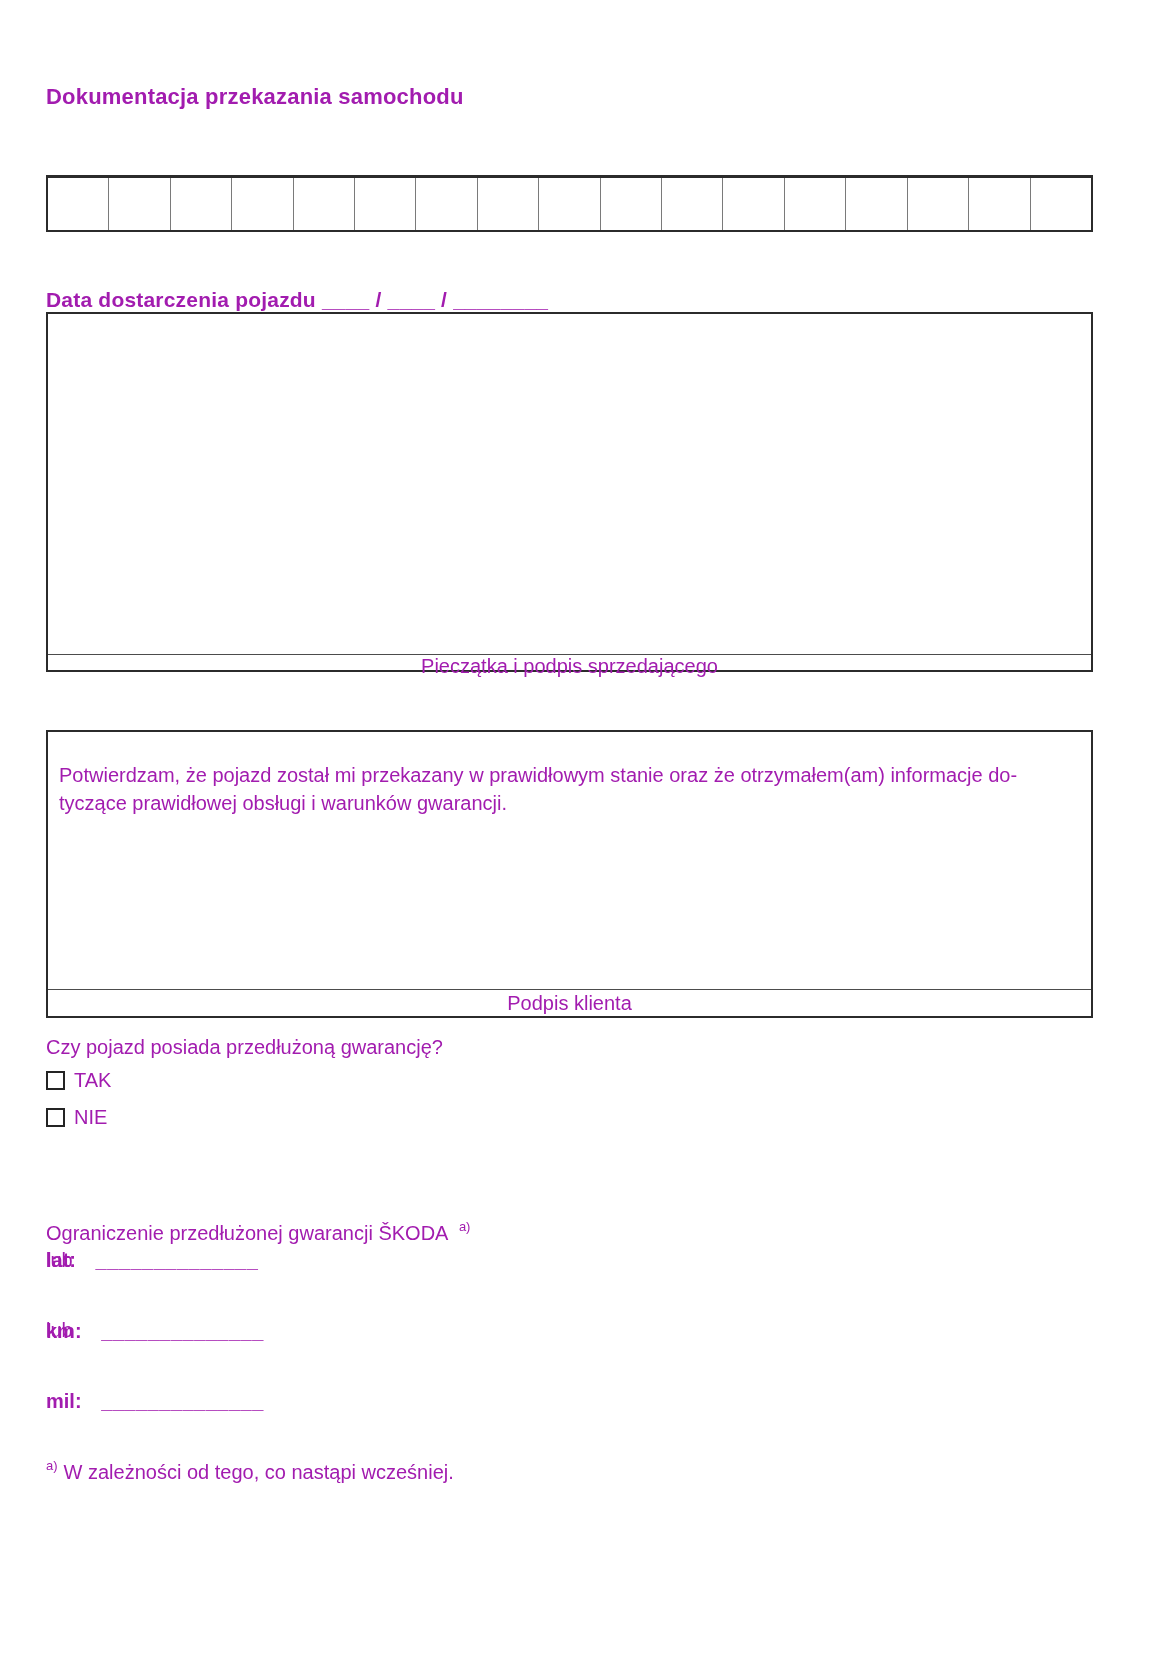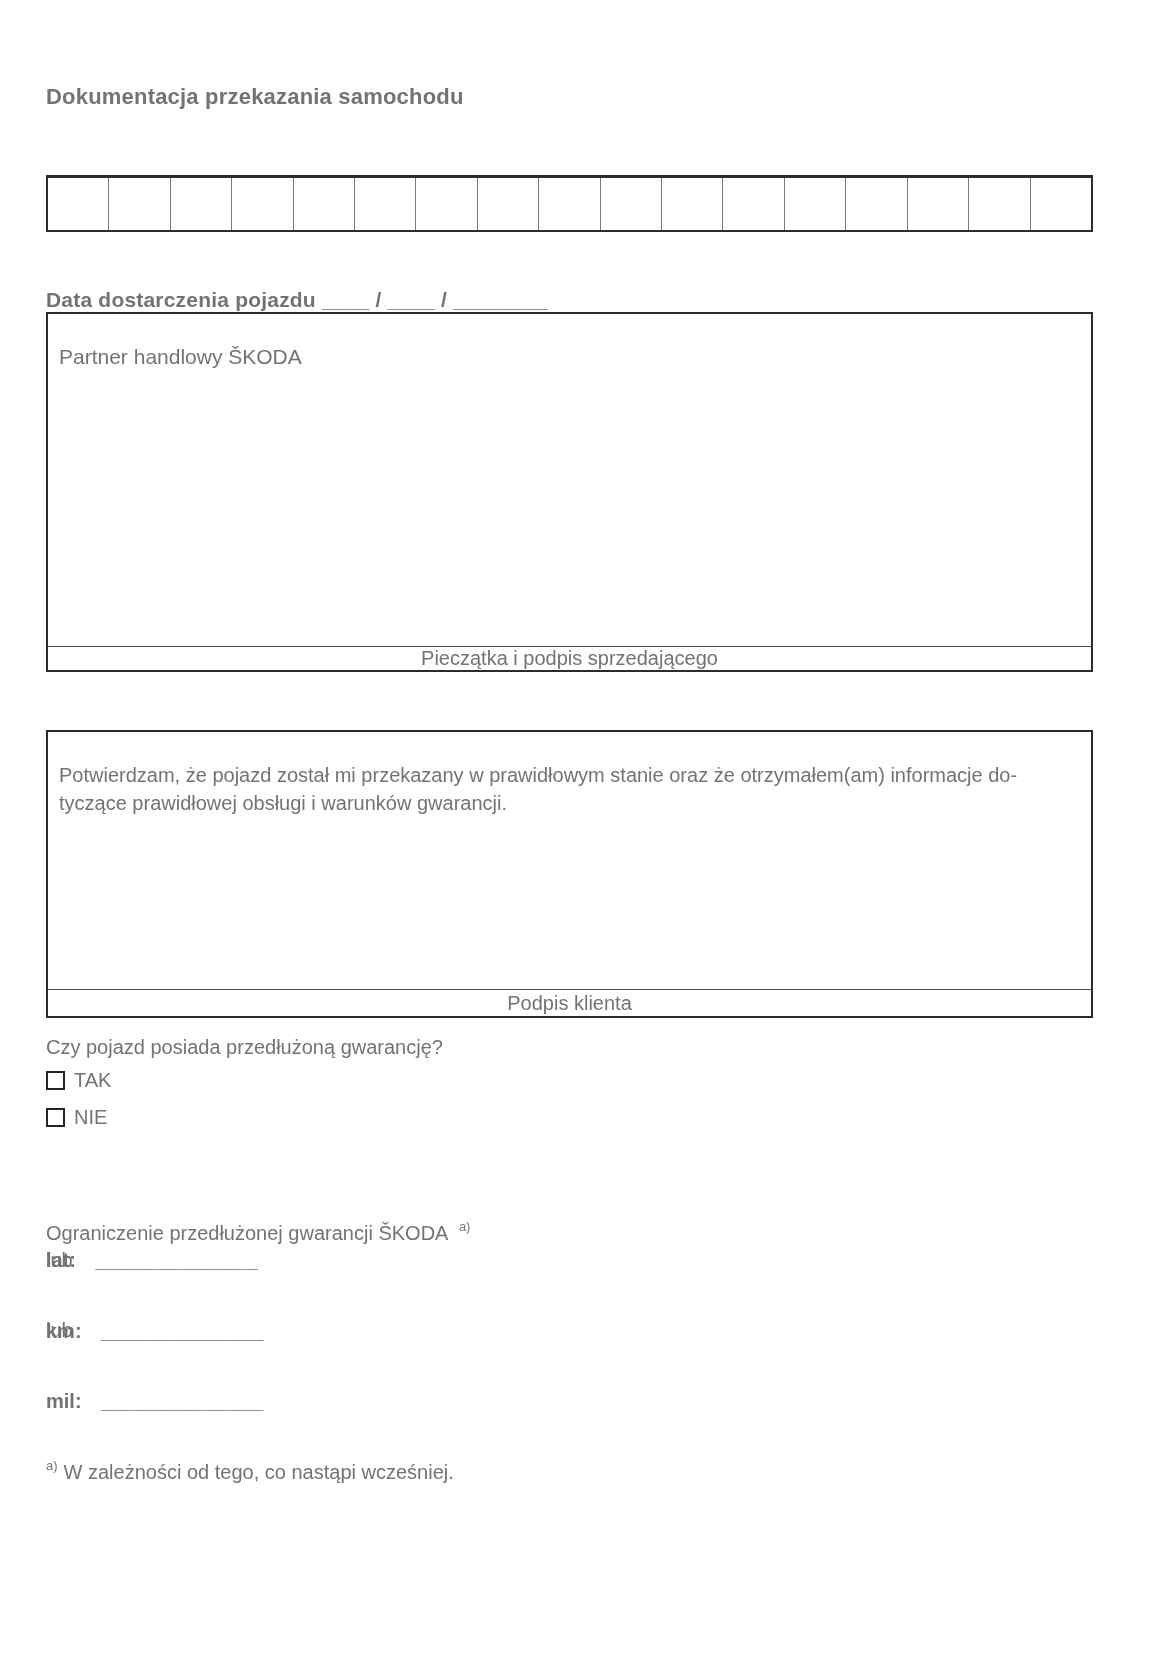--- a/index.html
+++ b/index.html
@@ -4,21 +4,21 @@
 <style>
   * { margin: 0; padding: 0; box-sizing: border-box; }
   html, body { background: #e9e9e9; }
   .page {
     position: relative;
     width: 1166px;
     height: 1654px;
     margin: 0 auto;
     background: #ffffff;
     font-family: "Liberation Sans", sans-serif;
-    color: #737373;
+    color: #a21caf;
     overflow: hidden;
   }
   .abs { position: absolute; left: 46px; }
   .heading { font-weight: 700; font-size: 21px; letter-spacing: 0.2px; }
   .title { font-weight: 700; font-size: 22px; letter-spacing: 0.2px; }
   .body-text { font-size: 20px; }
 
   
   .vin-grid {
     top: 175px;
@@ -48,21 +48,21 @@
     line-height: 28px;
   }
   .box-body-text span { display: block; }
   .box-caption {
     position: absolute;
     left: 0; right: 0; bottom: 0;
     border-top: 1px solid #4c4c4c;
     text-align: center;
     font-size: 20px;
   }
-  .caption-1 { height: 24px; line-height: 23px; }
+  .caption-1 { height: 16px; line-height: 23px; }
   .caption-2 { height: 27px; line-height: 26px; }
 
   
   .check-row { display: flex; align-items: center; }
   .checkbox {
     width: 19px;
     height: 19px;
     border: 2px solid #242424;
     background: #fff;
     margin-right: 9px;
@@ -107,21 +107,20 @@
       <div class="vin-cell"></div>
       <div class="vin-cell"></div>
       <div class="vin-cell"></div>
       <div class="vin-cell"></div>
       <div class="vin-cell"></div>
     </div>
 
   <div class="abs heading" style="top: 288px;">Data dostarczenia pojazdu ____ / ____ / ________</div>
 
   <div class="abs sig-box" style="top: 312px; height: 360px;">
-    <div class="box-header">Partner handlowy ŠKODA</div>
     <div class="box-caption caption-1">Pieczątka i podpis sprzedającego</div>
   </div>
 
   <div class="abs body-text" style="top: 1036px;">Czy pojazd posiada przedłużoną gwarancję?</div>
 
   <div class="abs sig-box" style="top: 730px; height: 288px;">
     <div class="box-body-text">
       <span>Potwierdzam, że pojazd został mi przekazany w prawidłowym stanie oraz że otrzymałem(am) informacje do-</span>
       <span>tyczące prawidłowej obsługi i warunków gwarancji.</span>
     </div>

